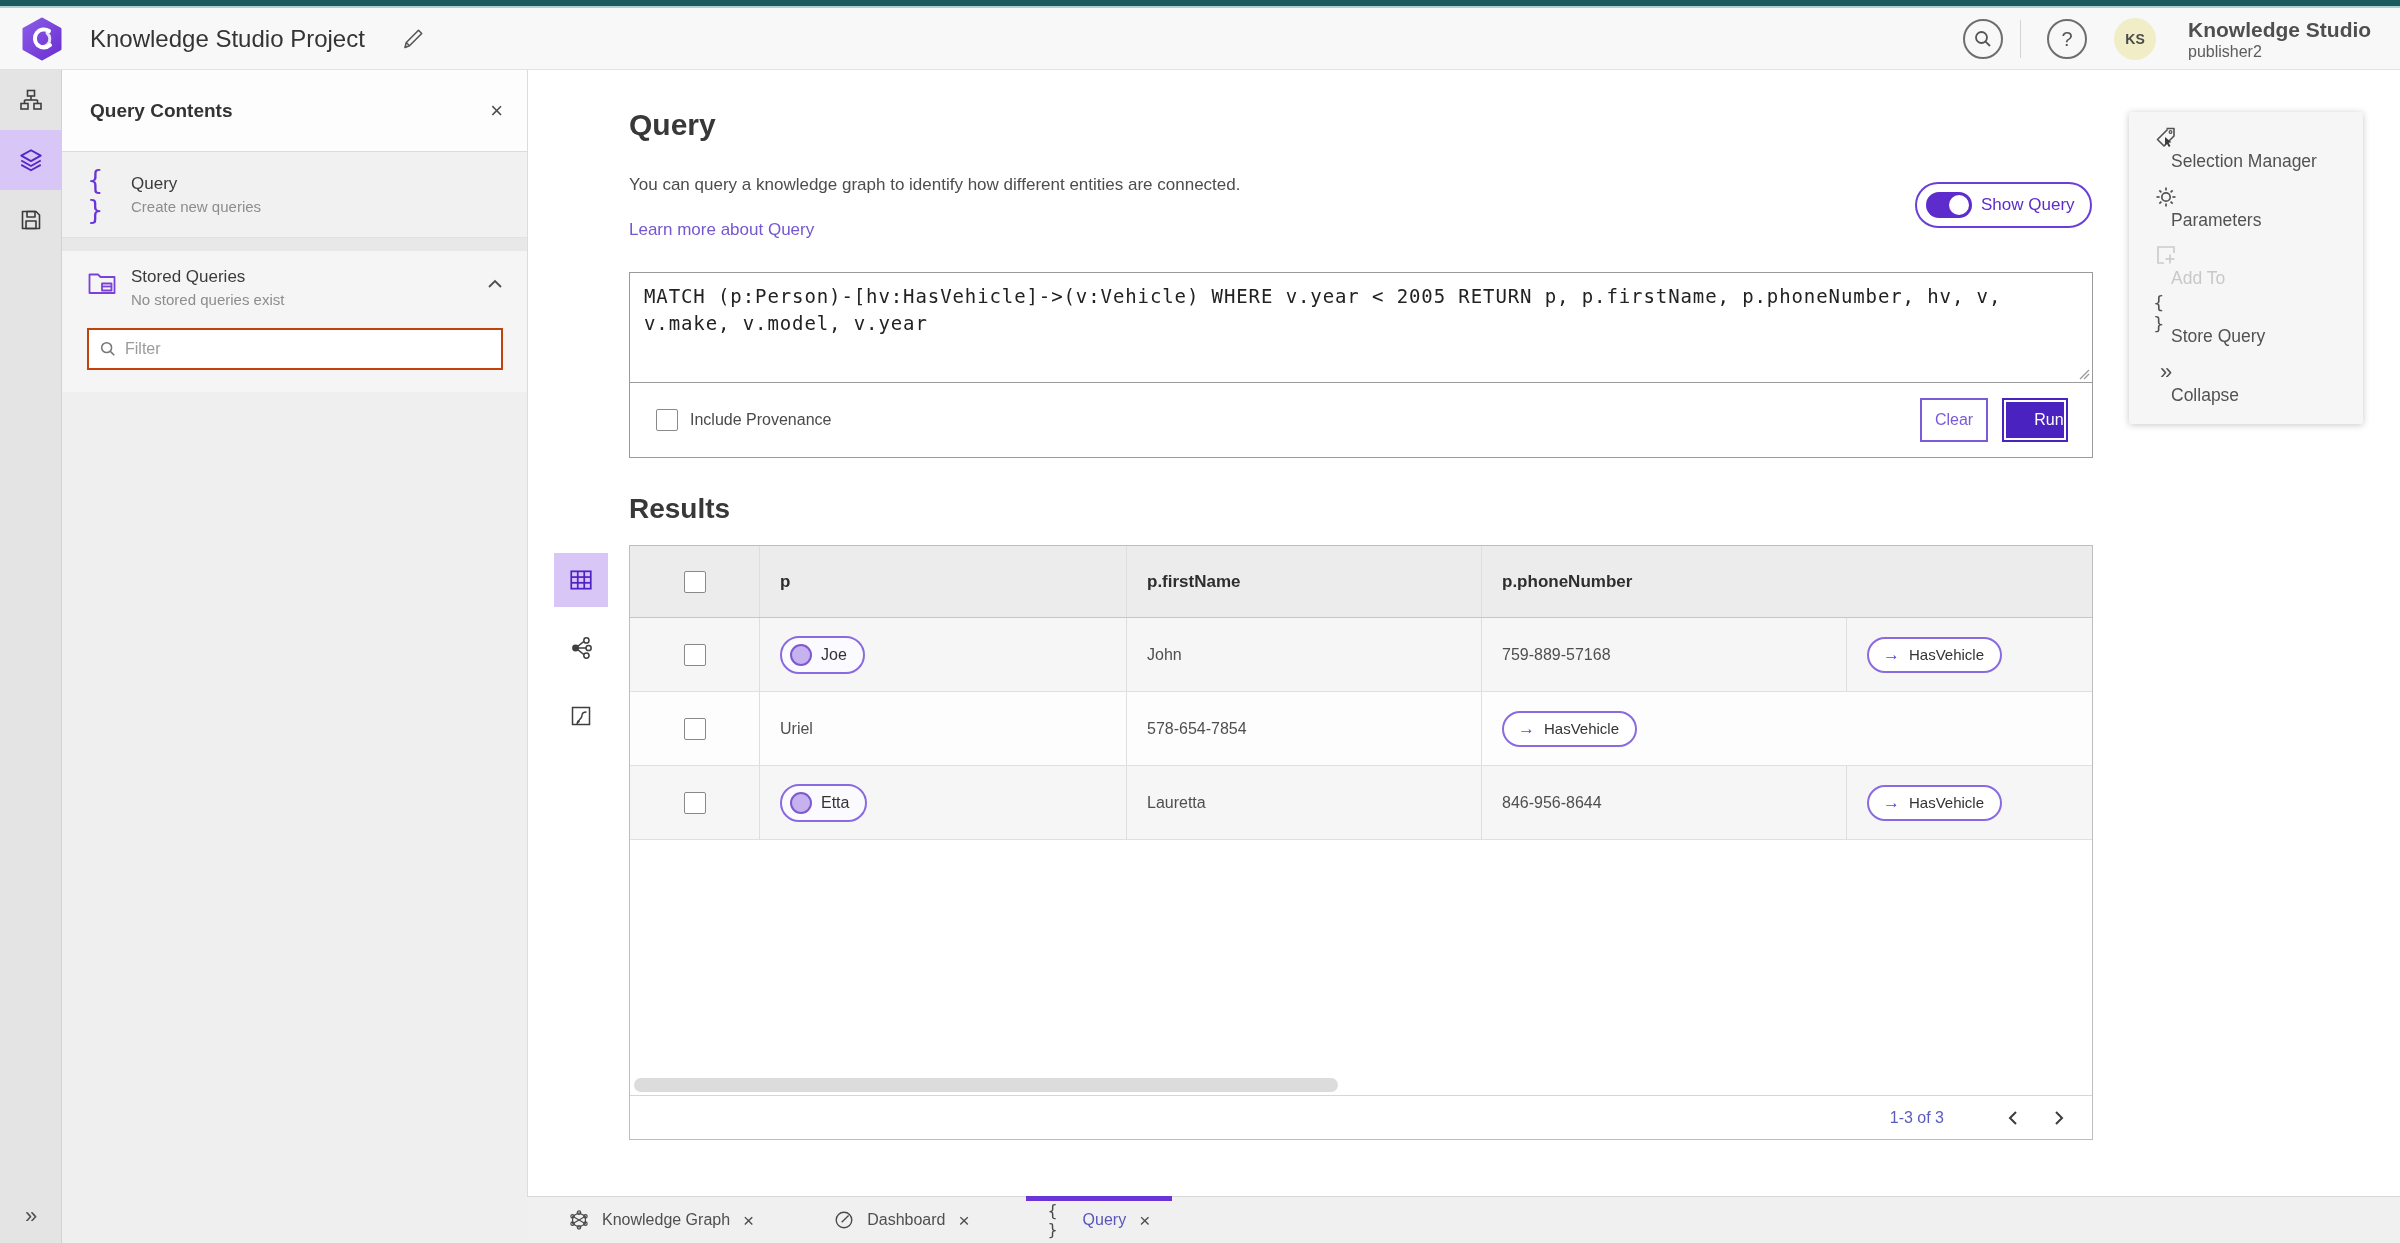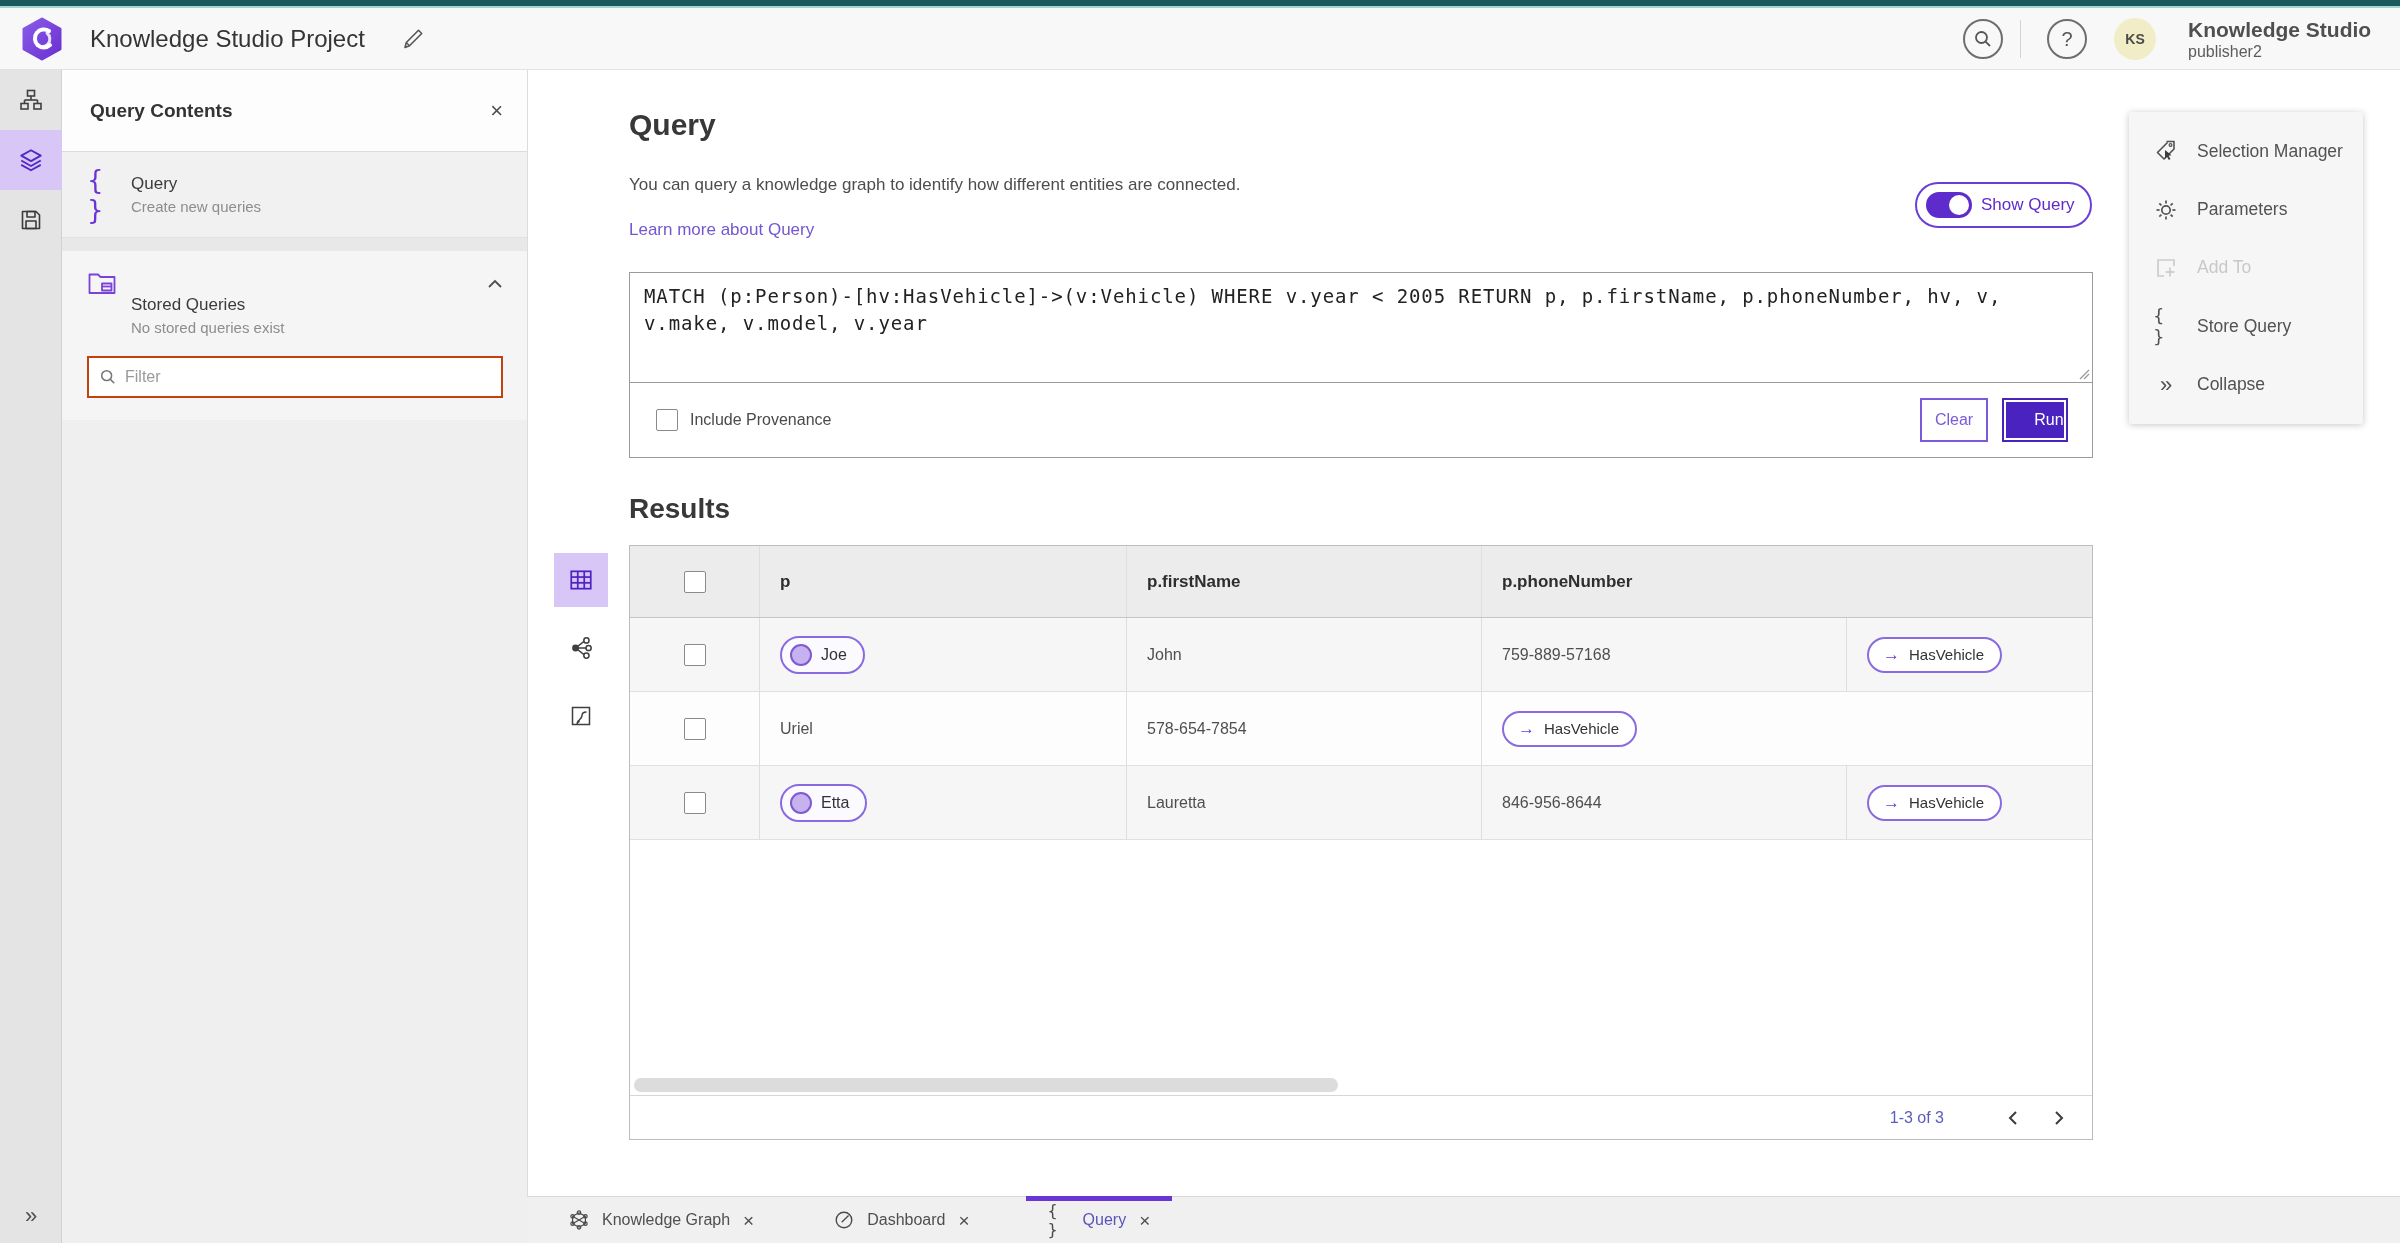--- a/index.html
+++ b/index.html
@@ -39,21 +39,21 @@
   .cp-title{font-size:19px;font-weight:600;color:#333;flex:1;}
   .cp-close{font-size:22px;color:#4f4f4f;cursor:pointer;line-height:1;}
   .cp-query-item{height:86px;background:#f1f1f1;border-bottom:1px solid #e2e2e2;display:flex;align-items:center;padding:0 20px 0 25px;cursor:pointer;}
   .cp-braces{font-size:26px;color:#6a35d6;width:44px;font-family:"DejaVu Sans",sans-serif;letter-spacing:2px;}
   .cp-item-text .t{font-size:17px;color:#3b3b3b;}
   .cp-item-text .s{font-size:15px;color:#8d8d8d;margin-top:4px;}
   .cp-gap{height:13px;background:#e8e8e8;}
   .cp-stored{background:#f5f5f5;padding:16px 24px 22px 25px;}
   .cp-stored-row{display:flex;align-items:flex-start;cursor:pointer;}
   .cp-stored-row .icon-wrap{width:44px;padding-top:2px;}
-  .cp-stored-row .texts{flex:1;margin-top:28px;}
+  .cp-stored-row .texts{flex:1;}
   .cp-chevron{padding-top:8px;}
   .cp-filter{margin-top:20px;height:42px;background:#fff;border:2px solid #c2410c;display:flex;align-items:center;padding:0 10px;}
   .cp-filter input{border:none;outline:none;flex:1;font-size:16px;font-family:"Liberation Sans",sans-serif;color:#444;margin-left:8px;background:transparent;}
   .cp-filter input::placeholder{color:#9a9a9a;}
 
   
   .main{position:absolute;left:527px;top:70px;width:1873px;height:1126px;background:#fff;border-left:1px solid #dcdcdc;}
   .q-heading{position:absolute;left:101px;top:38px;font-size:30px;font-weight:700;color:#383838;}
   .q-desc{position:absolute;left:101px;top:105px;font-size:17px;color:#4d4d4d;}
   .q-link{position:absolute;left:101px;top:150px;font-size:17px;color:var(--link);cursor:pointer;}
@@ -99,21 +99,21 @@
   .rel-arrow{color:#6a3fd6;font-size:17px;}
   .rel-label{font-size:15px;color:#333;margin-left:9px;}
   .t-filler{flex:1;position:relative;background:#fff;}
   .h-scroll-thumb{position:absolute;left:4px;bottom:3px;width:704px;height:14px;border-radius:7px;background:#dcdcdc;cursor:pointer;}
   .t-footer{height:44px;border-top:1px solid #d6d6d6;display:flex;align-items:center;justify-content:flex-end;padding-right:18px;background:#fff;}
   .pg-text{font-size:16px;color:#5b5bbf;margin-right:38px;}
   .pg-btn{width:30px;height:30px;display:flex;align-items:center;justify-content:center;cursor:pointer;margin-left:16px;}
 
   
   .tools-panel{position:absolute;left:1601px;top:42px;width:234px;height:312px;background:#f6f6f6;box-shadow:0 1px 7px rgba(0,0,0,0.22);border-radius:2px;display:flex;flex-direction:column;justify-content:space-around;padding:10px 0;}
-  .tool-item{display:flex;align-items:center;padding-left:24px;height:52px;cursor:pointer;}
+  .tool-item{display:flex;padding-left:24px;height:52px;cursor:pointer;flex-direction:column;}
   .tool-icon{width:26px;height:26px;display:flex;align-items:center;justify-content:center;flex:none;}
   .tool-label{font-size:17.5px;color:#525252;margin-left:18px;}
   .tool-item.disabled{cursor:default;}
   .tool-item.disabled .tool-label{color:#c8c8c8;}
   .braces-glyph{font-family:"DejaVu Sans",sans-serif;font-size:18px;color:#525252;letter-spacing:1px;}
   .tool-item.collapse-glyph .tool-icon{font-size:22px;color:#525252;}
 
   
   .tab-bar{position:absolute;left:527px;top:1196px;width:1873px;height:47px;background:#f0f0f0;border-top:1px solid #d8d8d8;display:flex;align-items:stretch;padding-left:18px;}
   .tab{position:relative;display:flex;align-items:center;padding:0 22px;margin-right:34px;cursor:pointer;}

